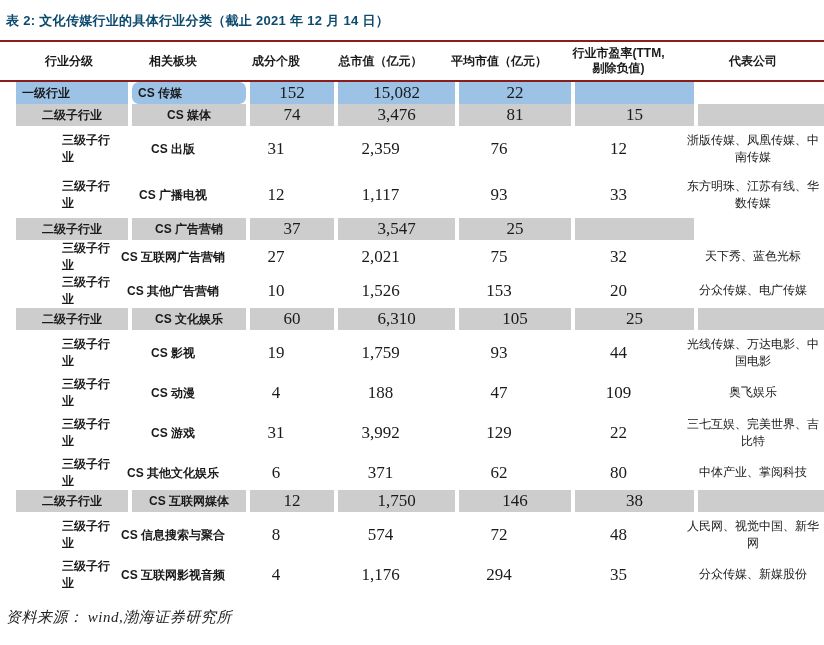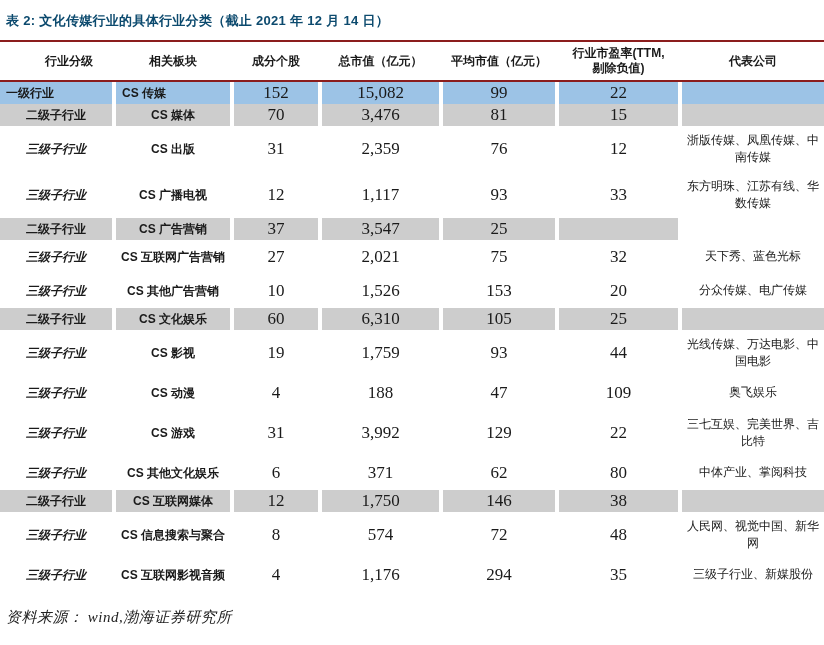--- a/index.html
+++ b/index.html
@@ -21,31 +21,31 @@
   .header-row { min-height:38px; }
   .hcell {
     font-size:12px; font-weight:bold; text-align:center; line-height:1.25;
     white-space:pre-line; align-self:center;
   }
   .hcell.c1 { padding-left:26px; }
   .row > div { height:100%; display:flex; align-items:center; justify-content:center; box-sizing:border-box; }
   .row { margin:0; }
   .row.blue > div { background:var(--row-blue,#9cc3e6); }
   .row.gray > div { background:var(--row-gray,#cdcdcd); }
-  .row.hc { height:22px; }
+  .row.hc { height:22px;padding-left:16px; }
   .row.h1 { height:34px; }
   .row.h2 { height:46px; }
   .cell-level {
     justify-content:flex-start !important; font-size:12px; font-weight:600;
   }
   .indent1 .cell-level { padding-left:6px; }
   .indent2 .cell-level { padding-left:26px; }
-  .indent3 .cell-level { padding-left:26px;font-style:italic; }
+  .indent3 .cell-level { padding-left:62px; }
   .cell-sector { font-size:12px; font-weight:600; text-align:center; }
-  .indent1 .cell-sector { justify-content:flex-start !important; padding-left:6px; }
+  .indent1 .cell-sector { justify-content:flex-start !important; padding-left:6px;border-radius:7px; }
   .cell-num {
     font-family:"Liberation Serif", serif; font-size:17px; text-align:center;
   }
   .cell-companies {
     font-size:12px; line-height:1.45; text-align:center; padding:0 4px;
   }
   .source {
     font-family:"Liberation Serif", serif; font-style:italic; font-size:15px;
     color:#222; padding:16px 0 0 6px; letter-spacing:0.5px;
   }
@@ -71,28 +71,27 @@
   </div>
 
   <div class="redline"></div>
 
   <div id="tbody">
       <div class="grid row blue hc indent1">
         <div class="cell-level">一级行业</div>
         <div class="cell-sector">CS 传媒</div>
         <div class="cell-num">152</div>
         <div class="cell-num">15,082</div>
-        <div class="cell-num">99</div>
         <div class="cell-num">22</div>
         <div class="cell-companies"></div>
       </div>
       <div class="grid row gray hc indent2">
         <div class="cell-level">二级子行业</div>
         <div class="cell-sector">CS 媒体</div>
-        <div class="cell-num">70</div>
+        <div class="cell-num">74</div>
         <div class="cell-num">3,476</div>
         <div class="cell-num">81</div>
         <div class="cell-num">15</div>
         <div class="cell-companies"></div>
       </div>
       <div class="grid row white h2 indent3">
         <div class="cell-level">三级子行业</div>
         <div class="cell-sector">CS 出版</div>
         <div class="cell-num">31</div>
         <div class="cell-num">2,359</div>
@@ -198,19 +197,19 @@
         <div class="cell-num">48</div>
         <div class="cell-companies">人民网、视觉中国、新华网</div>
       </div>
       <div class="grid row white h1 indent3">
         <div class="cell-level">三级子行业</div>
         <div class="cell-sector">CS 互联网影视音频</div>
         <div class="cell-num">4</div>
         <div class="cell-num">1,176</div>
         <div class="cell-num">294</div>
         <div class="cell-num">35</div>
-        <div class="cell-companies">三级子行业、新媒股份</div>
+        <div class="cell-companies">分众传媒、新媒股份</div>
       </div>
     </div>
 
   <div class="source">资料来源： wind,渤海证券研究所</div>
 
 </div>
 
 </body></html>

